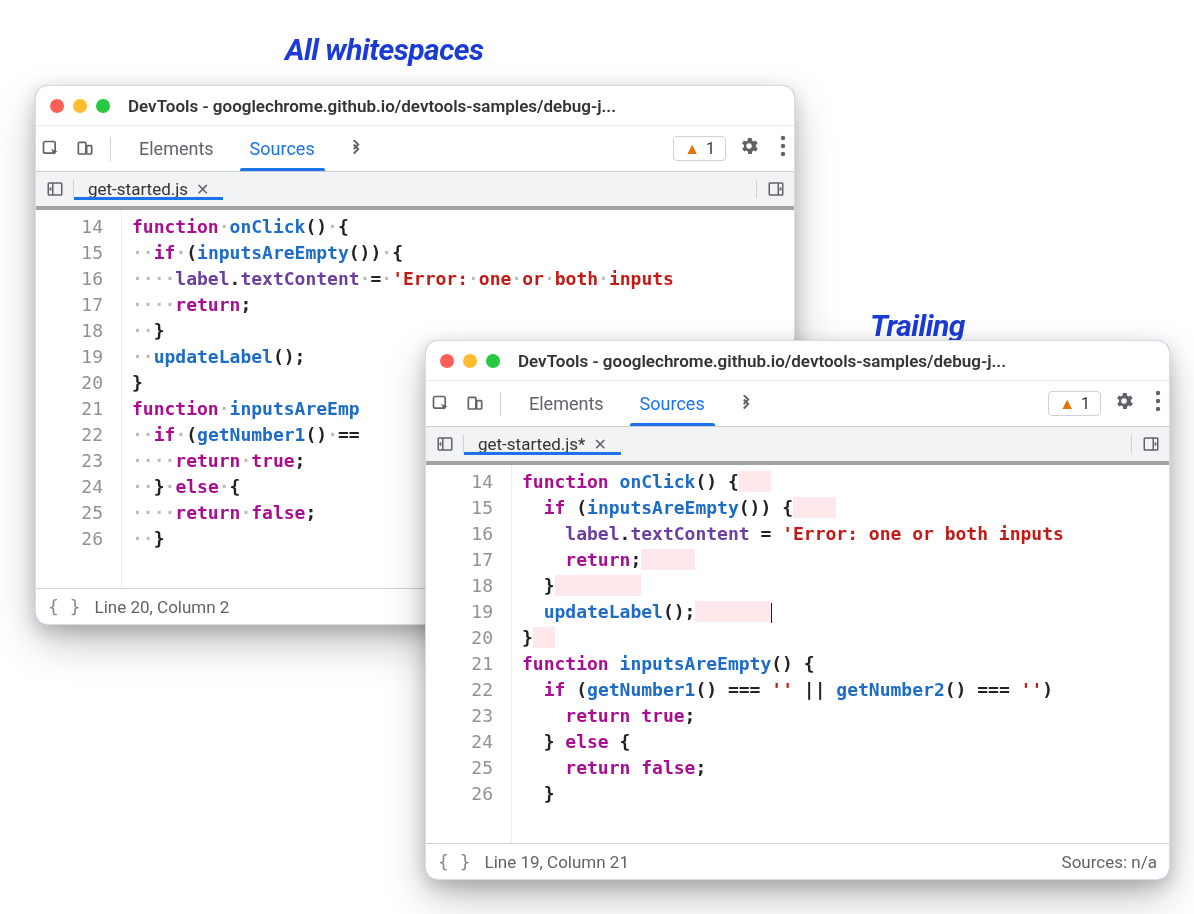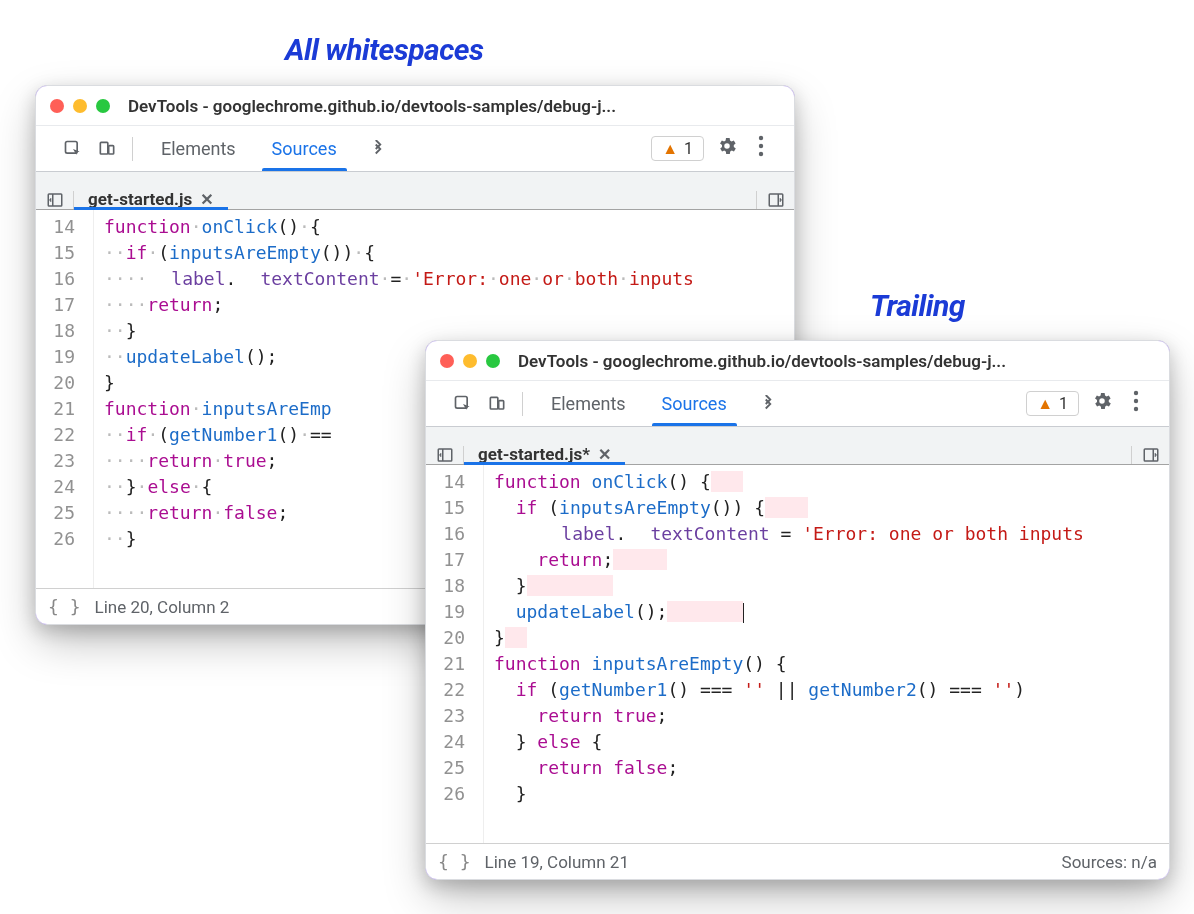--- a/index.html
+++ b/index.html
@@ -51,21 +51,21 @@
     color: #333;
     white-space: nowrap;
     overflow: hidden;
     text-overflow: ellipsis;
     padding-left: 8px;
   }
   .toolbar {
     height: 46px;
     display: flex;
     align-items: center;
-    padding: 0 22px;
+    padding: 0 0;
     border-bottom: 1px solid #c9ccd1;
     gap: 4px;
     background: #fff;
   }
   .tb-icon {
     width: 30px; height: 30px;
     display: flex; align-items: center; justify-content: center;
     color: #5f6368;
   }
   .tb-icon svg { width: 20px; height: 20px; }
@@ -91,22 +91,22 @@
     border: 1px solid #d0d0d0; border-radius: 4px;
     padding: 2px 10px; font-size: 16px; color: #333;
   }
   .warn-tri { color: #e37400; font-size: 16px; }
   .gear, .kebab { color: #5f6368; font-size: 22px; padding: 0 8px; cursor: pointer; }
   .kebab svg { width: 6px; height: 22px; }
 
   .filetabbar {
     height: 38px;
     background: #f1f3f4;
-    border-bottom: 1px solid #a3a3a3;
-    display: flex; align-items: flex-end; font-weight: bold;
+    border-bottom: 4px solid #a3a3a3;
+    display: flex; align-items: center;
   }
   .nav-pane-btn {
     width: 38px; display:flex; align-items:center; justify-content:center;
     border-right: 1px solid #d0d0d0; color: #5f6368;
   }
   .file-tab {
     display: flex; align-items: center; gap: 8px;
     padding: 0 14px;
     background: #f1f3f4;
     font-size: 17px; color: #333;
@@ -133,31 +133,33 @@
     background: #fff;
   }
   .gutter {
     background: #fff;
     color: #919191;
     text-align: right;
     padding: 4px 10px 4px 0;
     border-right: 1px solid #eee;
     user-select: none;
     min-width: 58px;
+    margin-left: 28px;
   }
   .gutter div { padding-right: 8px; }
   .code {
     padding: 4px 0 4px 10px;
     white-space: pre;
     color: #222;
     overflow: hidden;
+    font-weight: bold;
   }
   .kw   { color: #aa0d91; }
   .fn   { color: #1c6cc8; }
-  .prop { color: #6b3fa0; margin-left: 24px; }
+  .prop { color: #6b3fa0; }
   .str  { color: #c41a16; }
   .bool { color: #aa0d91; }
   .punct{ color: #222; }
   .dot  { color: #bbb; }  
   .trail { background: #ffe8ec; }
   .cursor-bar { border-left: 1.5px solid #222; display:inline-block; height:20px; vertical-align:middle;}
 
   .statusbar {
     height: 36px;
     border-top: 1px solid #d0d0d0;
@@ -167,21 +169,21 @@
     font-size: 17px; color: #5f6368;
     gap: 14px;
   }
   .statusbar .spacer { flex:1; }
   .braces { font-family: ui-monospace, monospace; color:#888; font-size:18px; }
 </style>
 </head>
 <body>
 
 <div class="heading" style="top:32px;left:285px;">All whitespaces</div>
-<div class="heading" style="top:288px;left:870px;">Trailing</div>
+<div class="heading" style="top:308px;left:870px;">Trailing</div>
 
 <div class="window" id="win1" style="top:85px;left:35px;width:760px;height:540px;">
 
   <div class="titlebar">
     <div class="traffic">
       <div class="light-btn red"></div>
       <div class="light-btn yellow"></div>
       <div class="light-btn green"></div>
     </div>
     <div class="win-title">DevTools - googlechrome.github.io/devtools-samples/debug-j...</div>

